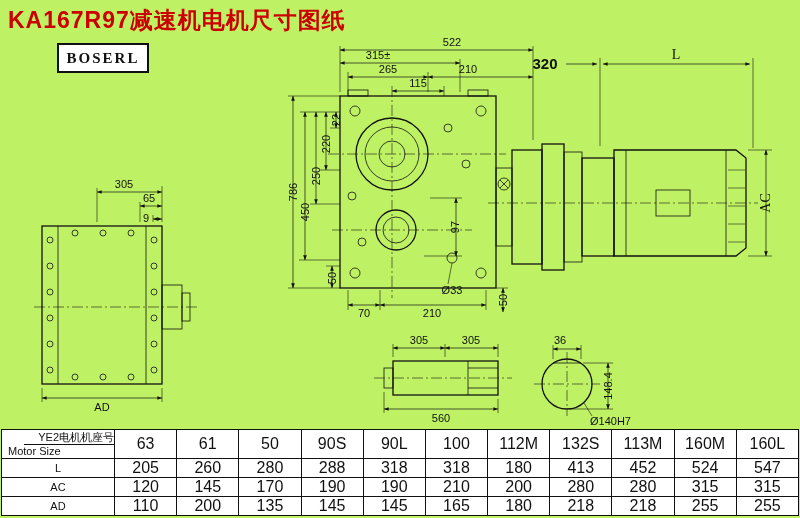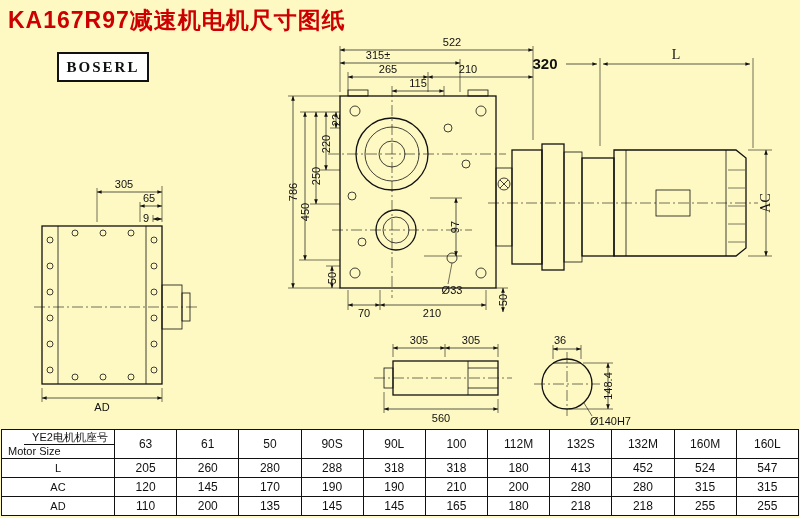--- a/index.html
+++ b/index.html
@@ -1,42 +1,42 @@
 <!DOCTYPE html>
 <html><head>
 <meta charset="utf-8">
 <style>
   html,body{margin:0;padding:0;}
   body{width:800px;height:518px;background:#ffffff;position:relative;overflow:hidden;
        font-family:"Liberation Sans",sans-serif;color:#111;}
-  .page{position:absolute;inset:0;background:#fef9c3;}
+  .page{position:absolute;inset:0;background:#bef264;}
   .title{position:absolute;left:8px;top:5px;font-size:23px;font-weight:bold;color:#cc0000;
          letter-spacing:1px;white-space:nowrap;}
-  .brand-box{position:absolute;left:57px;top:52px;width:88px;height:26px;border:2px solid #111;
+  .brand-box{position:absolute;left:57px;top:43px;width:88px;height:26px;border:2px solid #111;
          display:flex;align-items:center;justify-content:center;background:#fff;
          font-family:"Liberation Serif",serif;font-size:15px;font-weight:bold;letter-spacing:2px;}
   svg.draw{position:absolute;left:0;top:0;}
   .ol{fill:none;stroke:#111;stroke-width:1.3;}
   .tl{fill:none;stroke:#111;stroke-width:0.8;}
   .tf{fill:none;stroke:#111;stroke-width:0.55;}
   .cl{fill:none;stroke:#111;stroke-width:0.6;stroke-dasharray:11 3 2 3;}
   .ext{stroke:#111;stroke-width:0.6;}
   .dl{stroke:#111;stroke-width:0.7;marker-start:url(#arr);marker-end:url(#arr);}
   .dlr{stroke:#111;stroke-width:0.7;marker-end:url(#arr);}
   svg text{fill:#111;font-family:"Liberation Sans",sans-serif;font-size:11px;text-anchor:middle;}
   svg text.dimb{font-size:15px;font-weight:bold;}
   svg text.dimser{font-family:"Liberation Serif",serif;font-size:14px;}
   svg text.start{text-anchor:start;}
   .size-table{position:absolute;left:1px;top:429px;width:798px;border-collapse:collapse;
          table-layout:fixed;background:#fff;}
-  .size-table th,.size-table td{border:1px solid #111;font-size:12px;text-align:center;
+  .size-table th,.size-table td{border:1px solid #111;font-size:16px;text-align:center;
          font-weight:normal;padding:0;height:18px;color:#111;}
   .size-table tr.hdr th{height:28px;}
   .size-table .first{width:112px;font-size:11px;}
-  .size-table .first .cn{border-bottom:1px solid #111;line-height:14px;text-align:center;padding-left:2px;margin-left:22px;}
+  .size-table .first .cn{border-bottom:1px solid #111;line-height:14px;text-align:right;padding-left:2px;margin-left:22px;}
   .size-table .first .en{line-height:13px;text-align:left;padding-left:6px;}
 </style>
 </head>
 <body>
 
 <div class="page">
 
   <div class="title">KA167R97减速机电机尺寸图纸</div>
   <div class="brand-box">
     <span>BOSERL</span>
@@ -248,21 +248,21 @@
           <div class="en">Motor Size</div>
         </th>
         <th>63</th>
         <th>61</th>
         <th>50</th>
         <th>90S</th>
         <th>90L</th>
         <th>100</th>
         <th>112M</th>
         <th>132S</th>
-        <th>132M</th>
+        <th>113M</th>
         <th>160M</th>
         <th>160L</th>
       </tr>
       <tr>
         <td class="first">L</td>
         <td>205</td>
         <td>260</td>
         <td>280</td>
         <td>288</td>
         <td>318</td>

